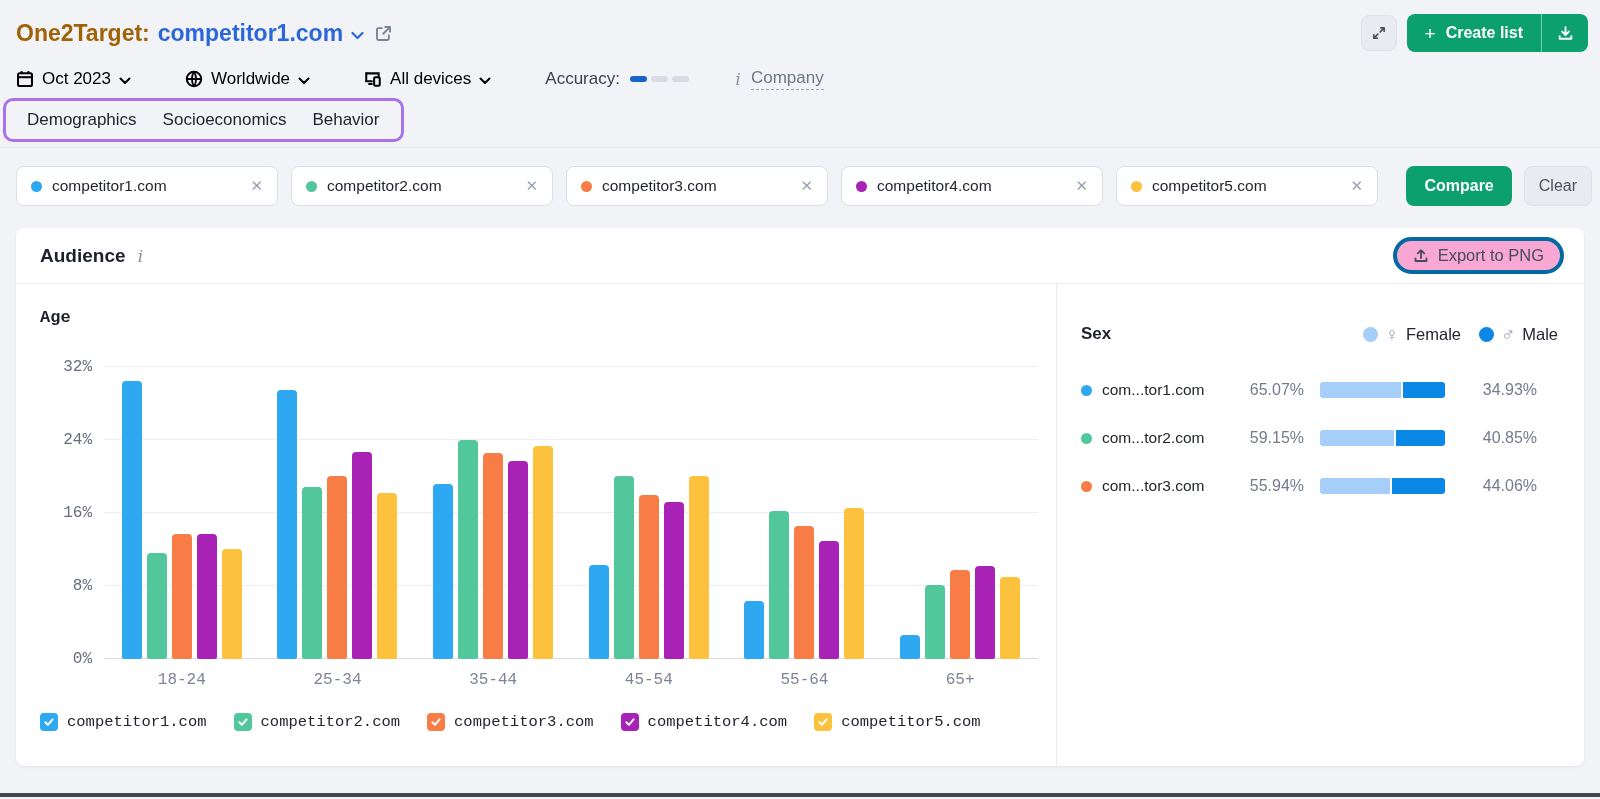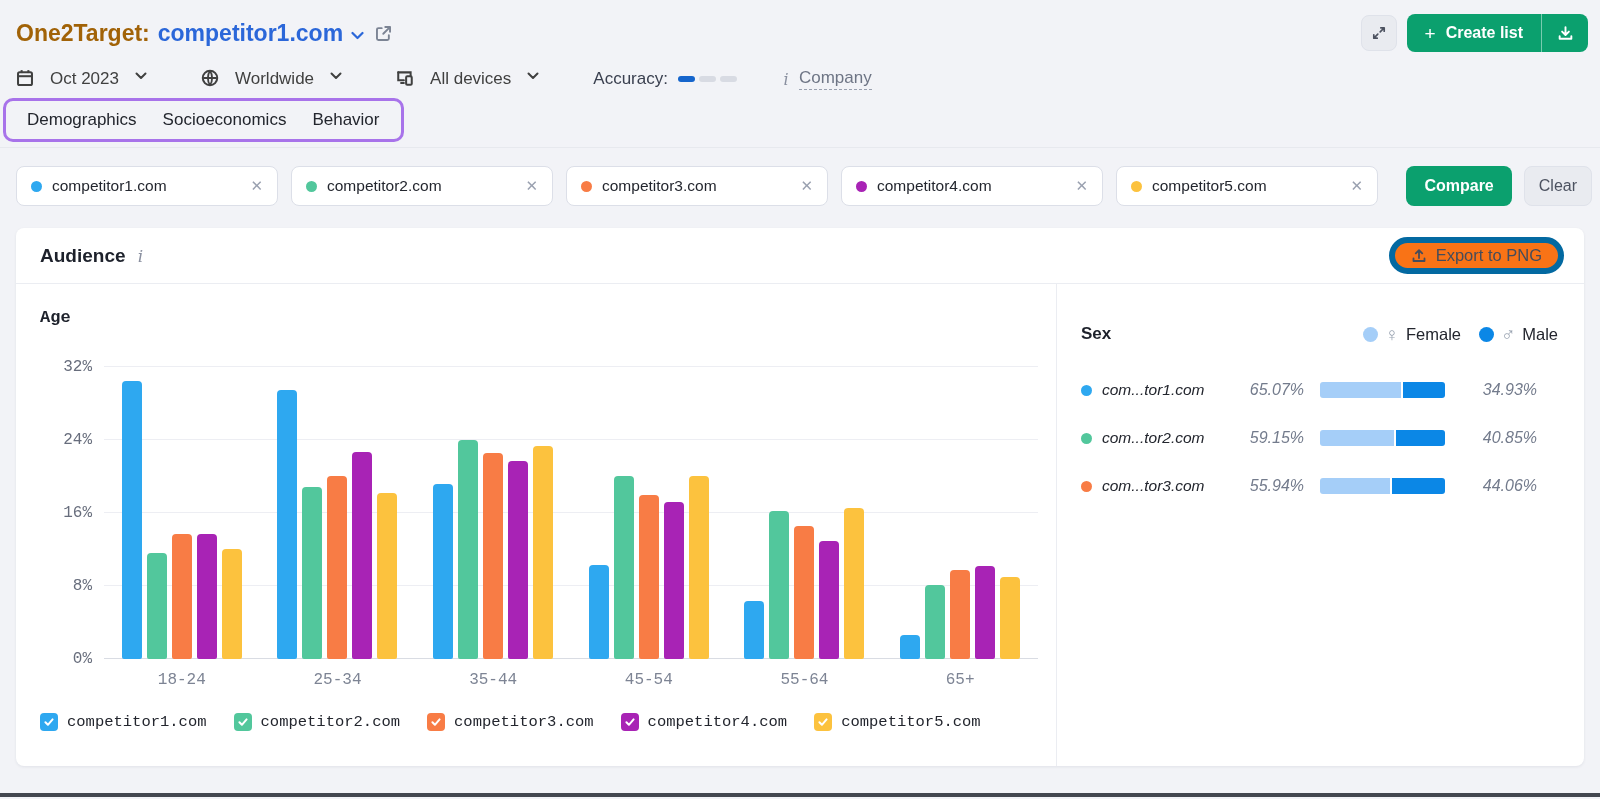--- a/index.html
+++ b/index.html
@@ -30,21 +30,21 @@
   }
   .btn-create {
     display:flex; align-items:center; gap:10px; padding:0 18px;
     color:#fff; font-size:16px; font-weight:700; cursor:pointer;
   }
   .plus-glyph { font-size:19px; font-weight:400; line-height:1; }
   .green-divider { width:1px; background:rgba(255,255,255,.45); }
   .btn-dl { width:46px; display:flex; align-items:center; justify-content:center; color:#fff; cursor:pointer; }
 
   .filter-row { display:flex; align-items:center; margin-top:16px; font-size:17px; }
-  .filter-item { display:flex; align-items:flex-start; gap:16px; color:#404040; cursor:pointer; margin-right:54px; }
+  .filter-item { display:flex; align-items:center; gap:8px; color:#000000; cursor:pointer; margin-right:54px; }
   .filter-item .chev { margin-top:3px; }
   .accuracy { display:flex; align-items:center; gap:10px; color:#3b4150; margin-right:44px; }
   .pills { display:flex; gap:4px; }
   .pill { width:17px; height:6px; border-radius:3px; }
   .company-link { display:flex; align-items:center; gap:8px; color:#6e7585; cursor:pointer; }
   .company-text { border-bottom:1px dashed #9aa1b0; padding-bottom:1px; }
   .info-i {
     font-family:"DejaVu Serif", serif; font-style:italic; font-size:16px; color:#8a90a0;
     width:10px; text-align:center;
   }
@@ -79,21 +79,21 @@
   
   .card {
     margin:22px 16px 0; background:#fff; border-radius:8px; height:538px;
     box-shadow:0 1px 3px rgba(30,35,60,.08); display:flex; flex-direction:column;
   }
   .card-header { height:56px; display:flex; align-items:center; padding:0 20px 0 24px; border-bottom:1px solid #ebedf2; }
   .card-title { font-size:19px; font-weight:700; }
   .card-header .info-i { margin-left:10px; font-size:17px; }
   .btn-export {
     margin-left:auto; height:37px; display:flex; align-items:center; gap:9px; padding:0 16px;
-    background:#f97316; border:6px solid #0369a1; border-radius:19px; color:#454c5b; font-size:16.5px; cursor:pointer;
+    background:#f9a8d4; border:4px solid #0369a1; border-radius:19px; color:#454c5b; font-size:16.5px; cursor:pointer;
   }
   .card-body { display:flex; flex:1; min-height:0; }
 
   
   .age-section { flex:1; padding:24px 18px 0 24px;font-family:Liberation Mono, monospace; }
   .section-title { font-size:17px; font-weight:700; color:#1d212b; }
   .chart { position:relative; margin-top:40px; padding-left:64px; }
   .plot { position:relative; height:292px; }
   .gridline { position:absolute; left:0; right:0; height:1px; background:#edeef3; }
   .gridline.baseline { background:#d9dce3; }
@@ -111,21 +111,21 @@
 
   
   .sex-section { width:528px; border-left:1px solid #ebedf2; padding:24px 26px 0 24px; }
   .sex-header { display:flex; align-items:center;margin-top:16px; }
   .sex-legend { margin-left:auto; display:flex; align-items:center; gap:18px; }
   .sex-legend-item { display:flex; align-items:center; gap:7px; }
   .sex-legend-dot { width:15px; height:15px; border-radius:50%; }
   .gender-glyph { font-size:19px; color:#98a2b0; line-height:1; }
   .sex-legend-label { font-size:16.5px; color:#23262e; }
   .sex-rows { margin-top:22px; }
-  .sex-row { display:flex; align-items:center; height:48px;font-style:italic; }
+  .sex-row { display:flex; align-items:center; height:48px; }
   .sex-name { font-size:15.5px; color:#23262e; margin-left:10px; width:130px; }
   .pct { font-size:16px; color:#737b8c; }
   .pct.left { width:72px; text-align:right; }
   .pct.right { width:76px; text-align:right; }
   .sex-bar { width:125px; height:16px; border-radius:3px; overflow:hidden; display:flex; margin:0 16px; }
   .seg-female { height:100%; }
   .seg-male { height:100%; flex:1; border-left:2px solid #fff; }
 
   .bottom-line { position:absolute; left:0; right:0; bottom:2px; height:4px; background:#43474f; }
 </style>

